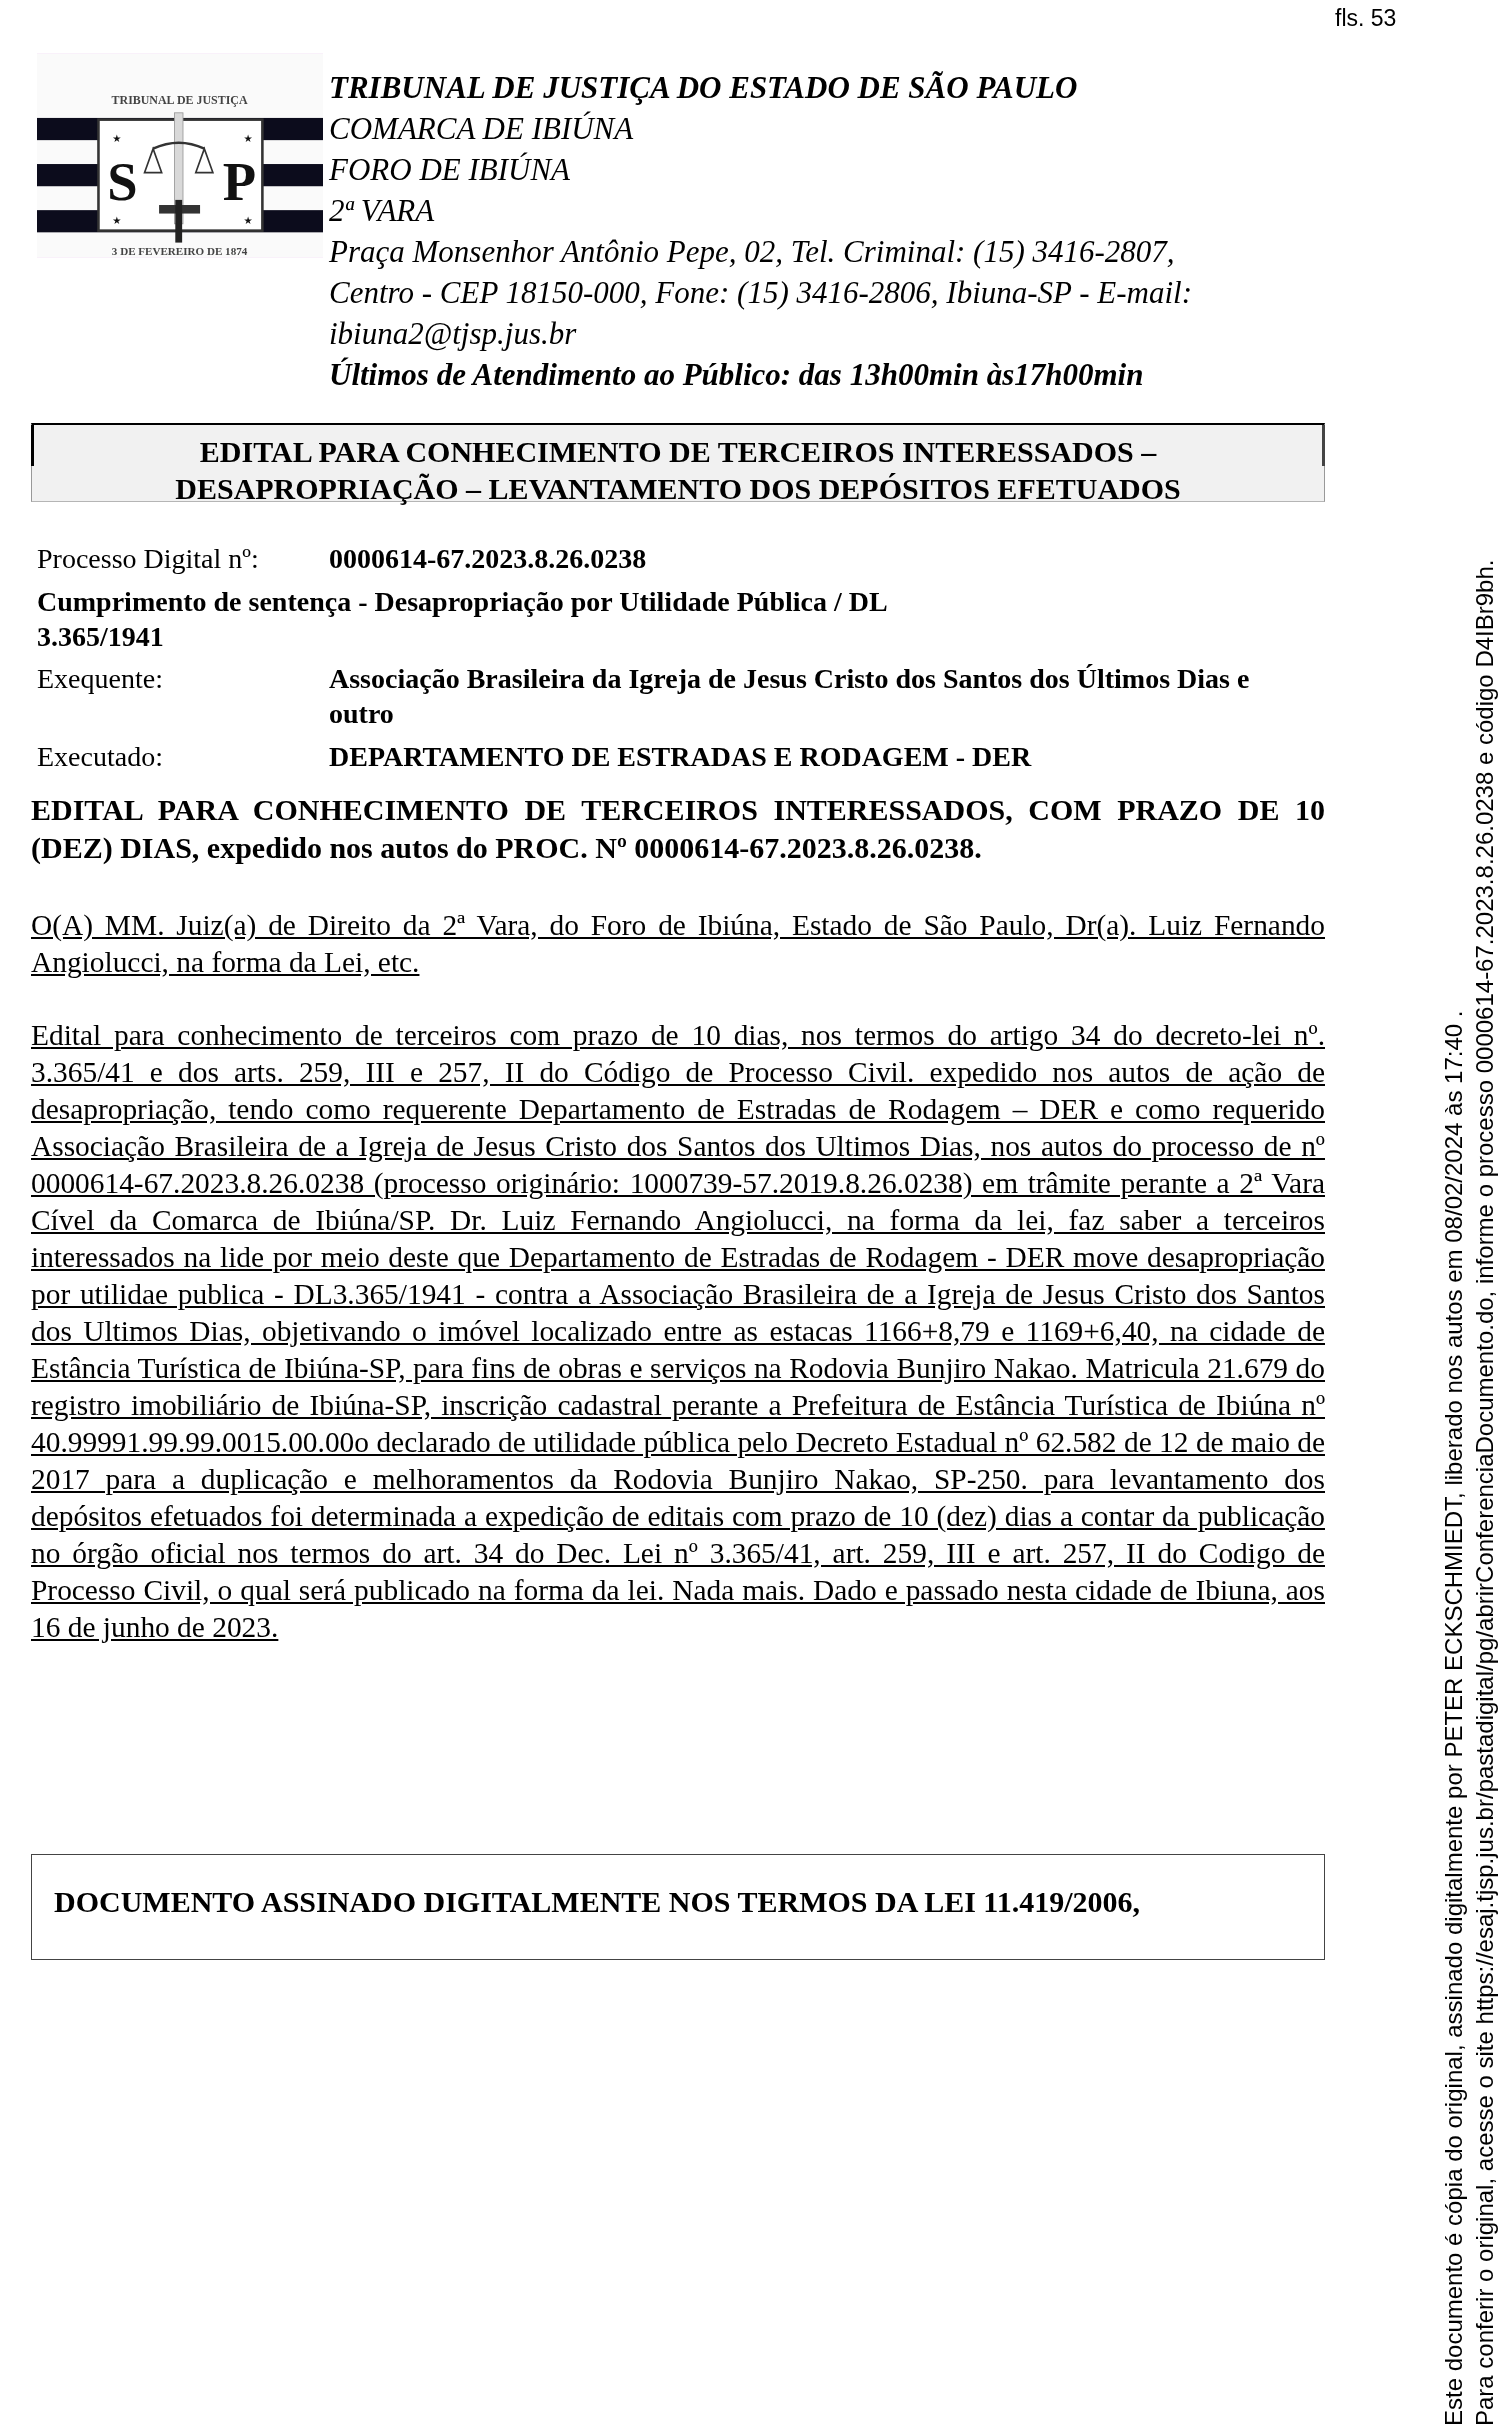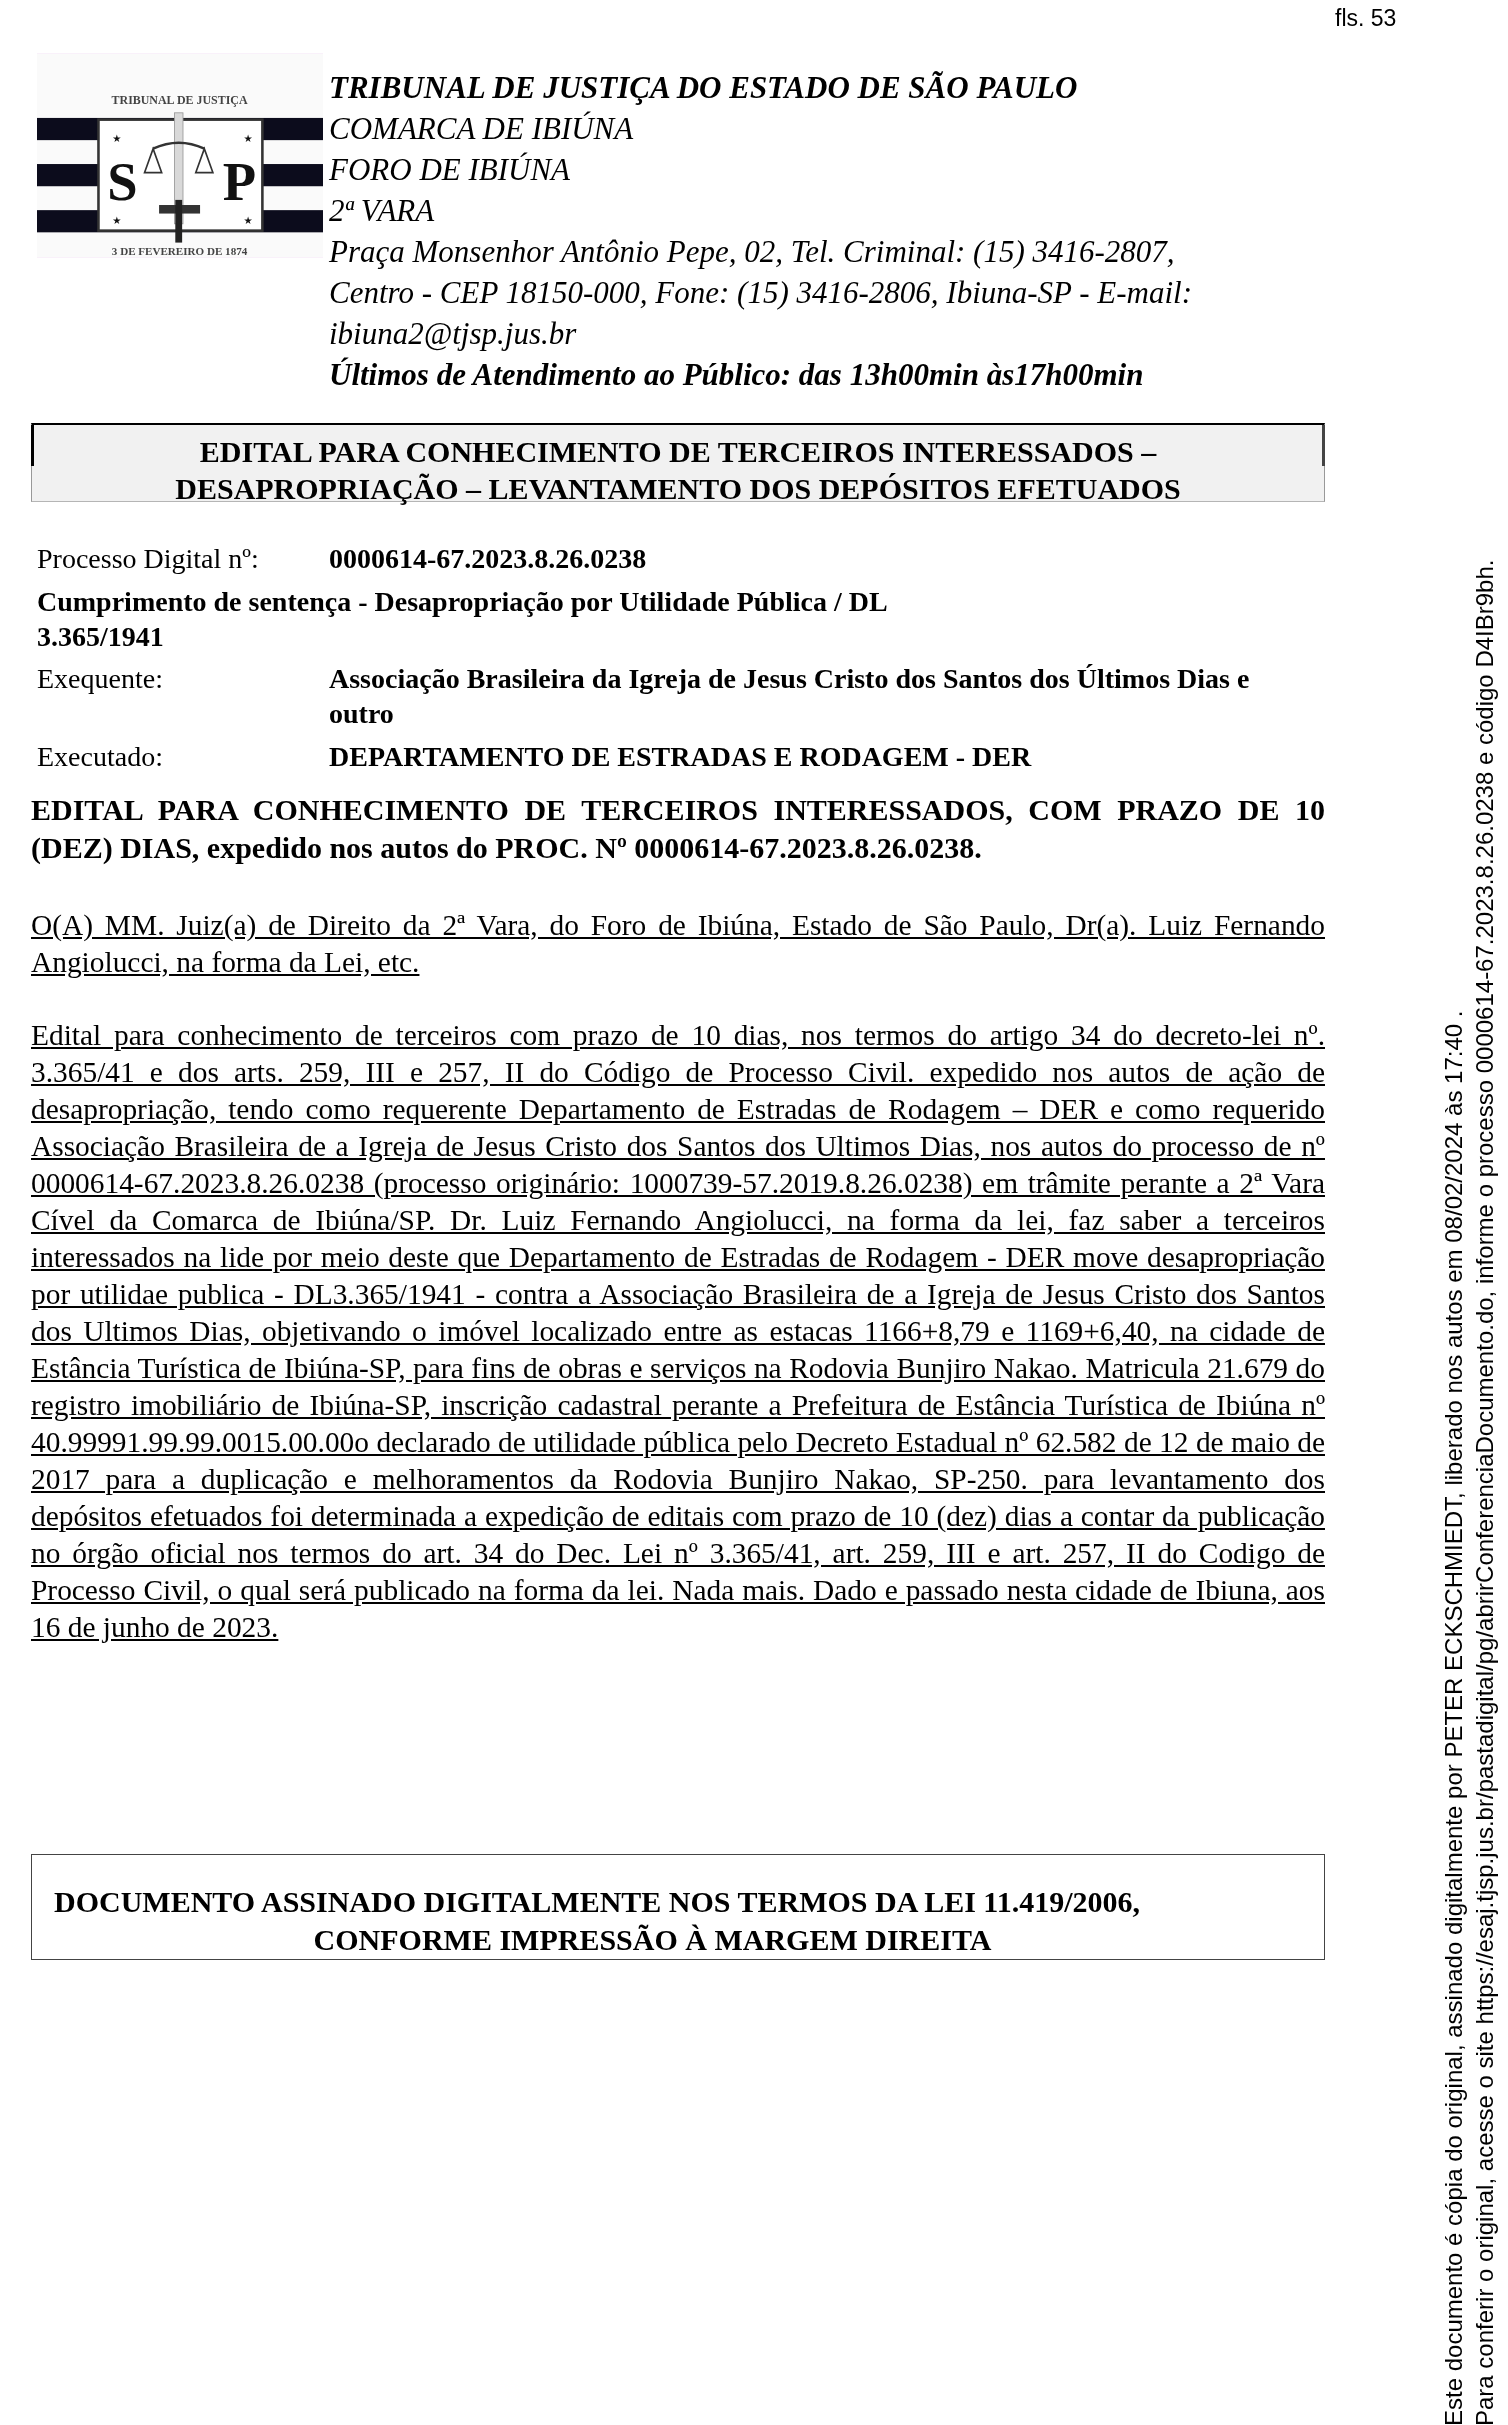--- a/index.html
+++ b/index.html
@@ -101,20 +101,19 @@
   </div>
 </div>
 
 <div class="edital-head"><span>EDITAL PARA CONHECIMENTO DE TERCEIROS INTERESSADOS, COM PRAZO DE 10 (DEZ) DIAS</span><span class="norm">, expedido nos autos do PROC. Nº 0000614-67.2023.8.26.0238.</span></div>
 
 <div class="p p1">O(A) MM. Juiz(a) de Direito da 2ª Vara, do Foro de Ibiúna, Estado de São Paulo, Dr(a). Luiz Fernando Angiolucci, na forma da Lei, etc.</div>
 <div class="p p2">Edital para conhecimento de terceiros com prazo de 10 dias, nos termos do artigo 34 do decreto-lei nº. 3.365/41 e dos arts. 259, III e 257, II do Código de Processo Civil. expedido nos autos de ação de desapropriação, tendo como requerente Departamento de Estradas de Rodagem – DER e como requerido Associação Brasileira de a Igreja de Jesus Cristo dos Santos dos Ultimos Dias, nos autos do processo de nº 0000614-67.2023.8.26.0238 (processo originário: 1000739-57.2019.8.26.0238) em trâmite perante a 2ª Vara Cível da Comarca de Ibiúna/SP. Dr. Luiz Fernando Angiolucci, na forma da lei, faz saber a terceiros interessados na lide por meio deste que Departamento de Estradas de Rodagem - DER move desapropriação por utilidae publica - DL3.365/1941 - contra a Associação Brasileira de a Igreja de Jesus Cristo dos Santos dos Ultimos Dias, objetivando o imóvel localizado entre as estacas 1166+8,79 e 1169+6,40, na cidade de Estância Turística de Ibiúna-SP, para fins de obras e serviços na Rodovia Bunjiro Nakao. Matricula 21.679 do registro imobiliário de Ibiúna-SP, inscrição cadastral perante a Prefeitura de Estância Turística de Ibiúna nº 40.99991.99.99.0015.00.00o declarado de utilidade pública pelo Decreto Estadual nº 62.582 de 12 de maio de 2017 para a duplicação e melhoramentos da Rodovia Bunjiro Nakao, SP-250. para levantamento dos depósitos efetuados foi determinada a expedição de editais com prazo de 10 (dez) dias a contar da publicação no órgão oficial nos termos do art. 34 do Dec. Lei nº 3.365/41, art. 259, III e art. 257, II do Codigo de Processo Civil, o qual será publicado na forma da lei. Nada mais. Dado e passado nesta cidade de Ibiuna, aos 16 de junho de 2023.</div>
 
 <div class="sig-box">
   <div class="l1">DOCUMENTO ASSINADO DIGITALMENTE NOS TERMOS DA LEI 11.419/2006,</div>
-  <div class="l2">CONFORME IMPRESSÃO À MARGEM DIREITA</div>
 </div>
 
 <div class="side">
   <div>Este documento é cópia do original, assinado digitalmente por PETER ECKSCHMIEDT, liberado nos autos em 08/02/2024 às 17:40 .</div>
   <div>Para conferir o original, acesse o site https://esaj.tjsp.jus.br/pastadigital/pg/abrirConferenciaDocumento.do, informe o processo 0000614-67.2023.8.26.0238 e código D4IBr9bh.</div>
 </div>
 
 
 </body></html>

